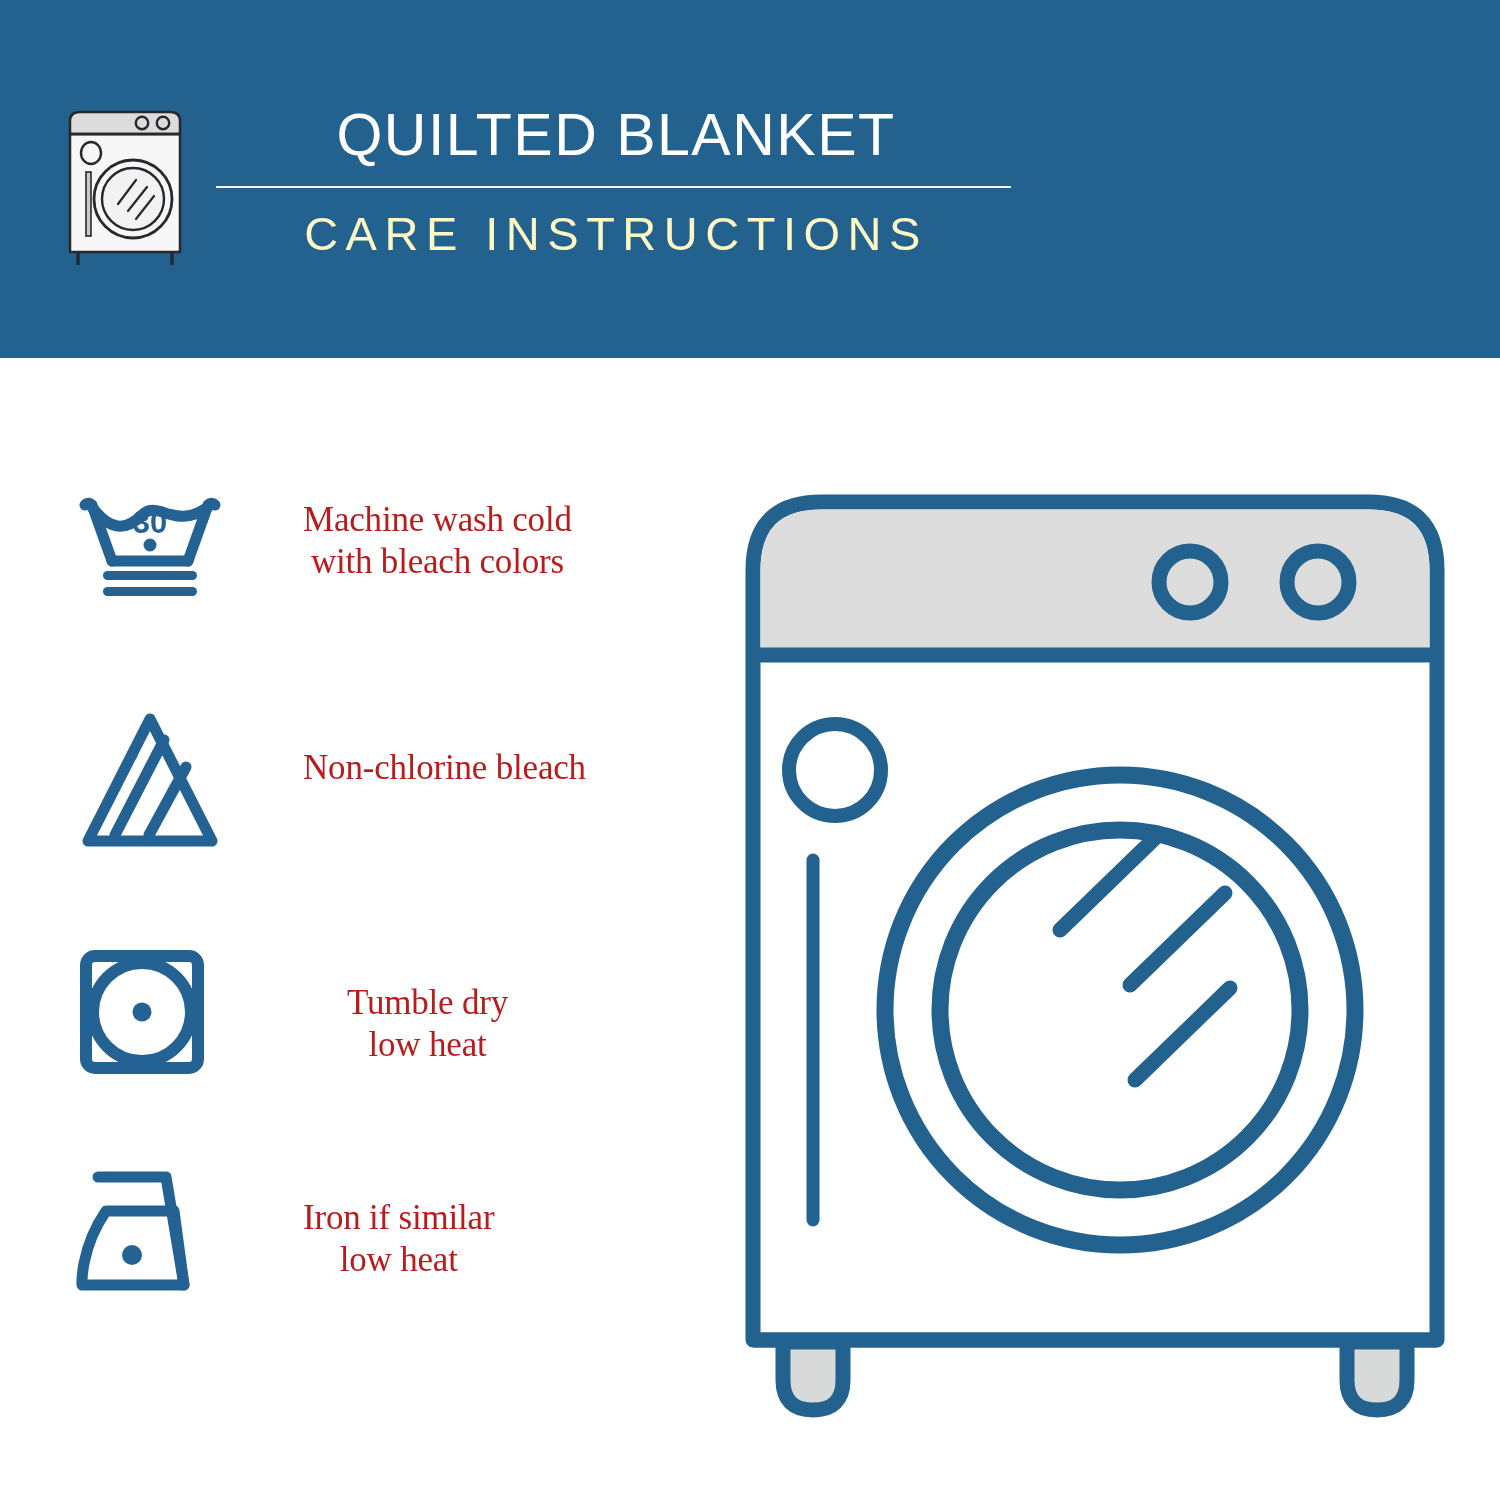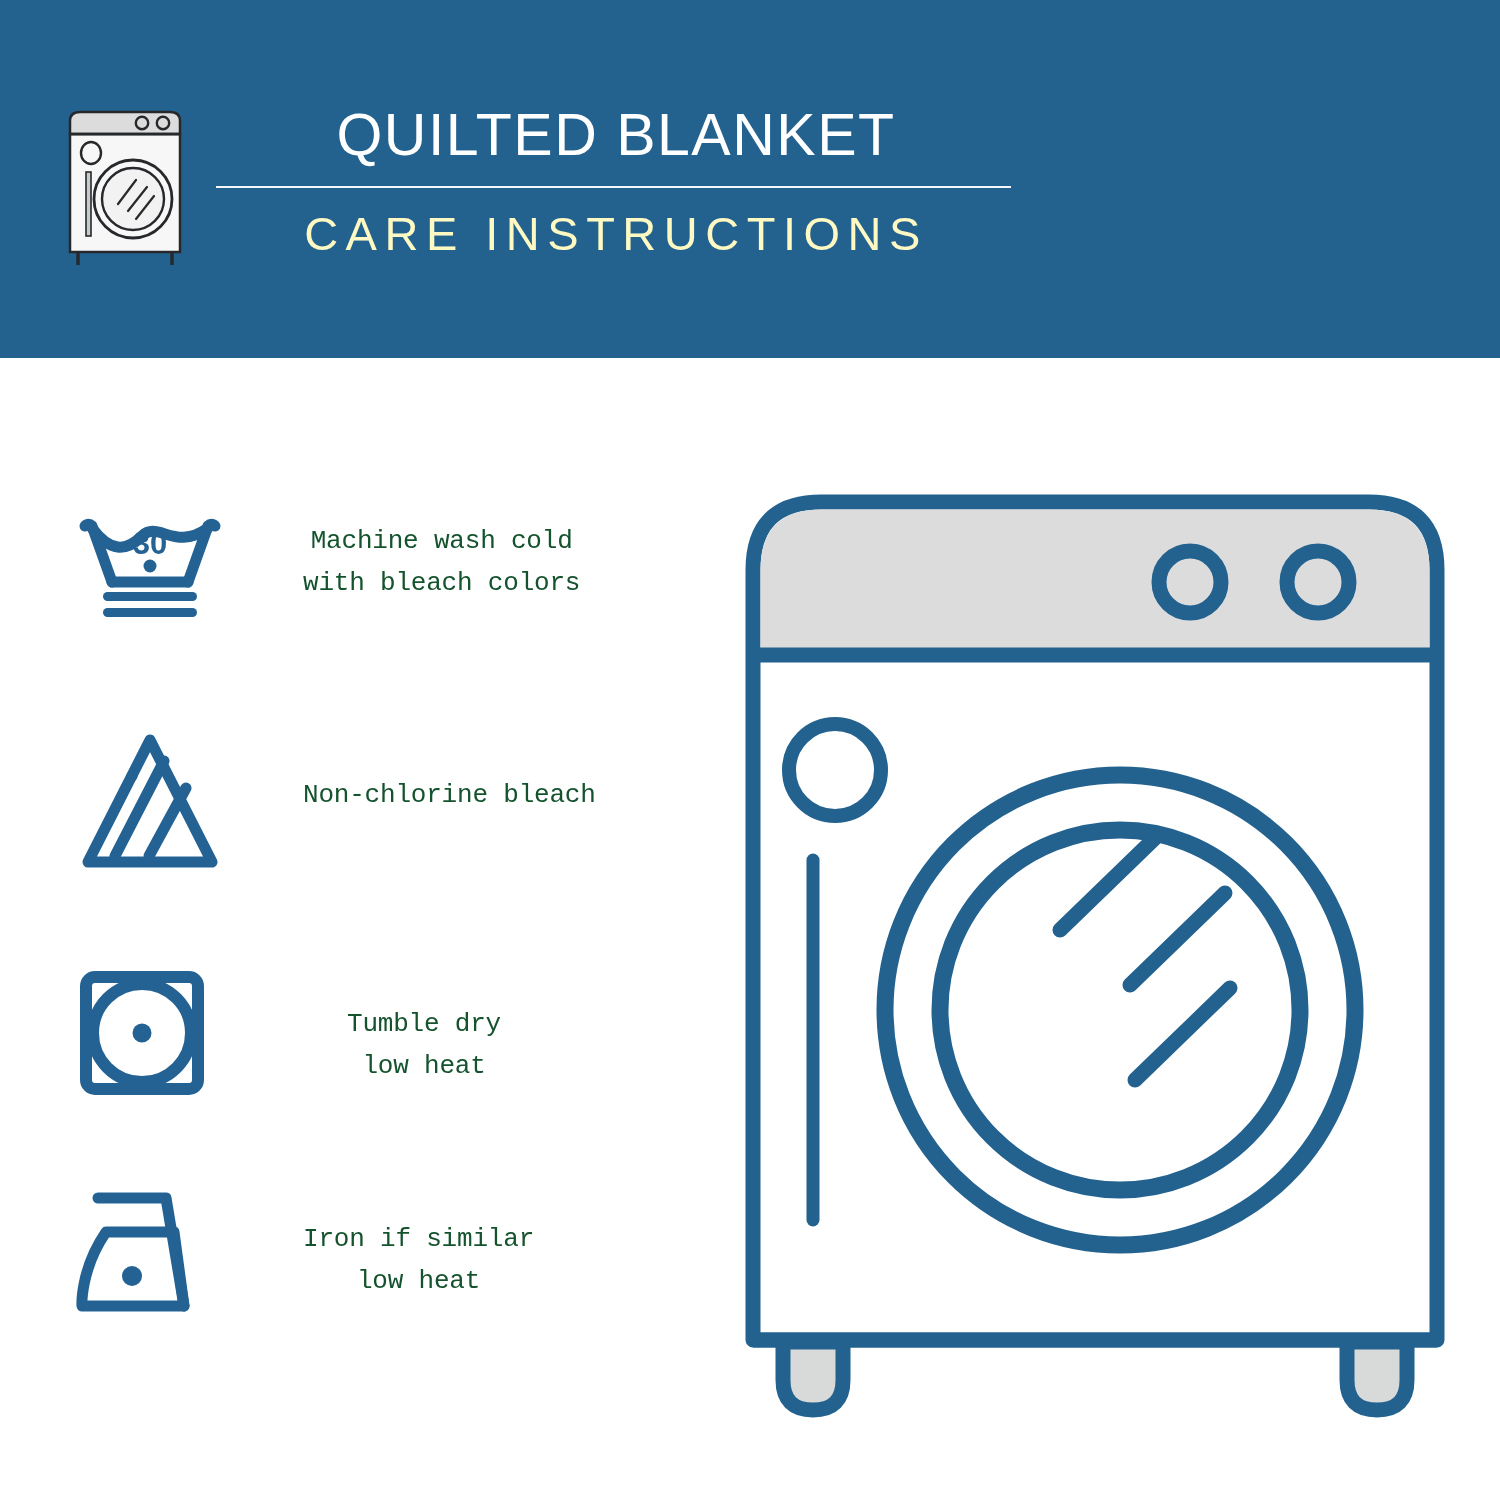--- a/index.html
+++ b/index.html
@@ -66,21 +66,21 @@
     color: #fef9c3;
     font-weight: 400;
     line-height: 68px;
     white-space: nowrap;
   }
 
   
   .care-list {
     position: absolute;
     left: 0;
-    top: 358px;
+    top: 337px;
     width: 720px;
     height: 1142px;
   }
   .care-row {
     position: absolute;
     left: 0;
     width: 700px;
   }
   .care-row.r1 { top: 150px; }
   .care-row.r2 { top: 370px; }
@@ -92,28 +92,28 @@
     left: 70px;
     top: 0;
     width: 160px;
     height: 150px;
   }
   .care-symbol svg { display: block; }
 
   .care-label {
     position: absolute;
     left: 303px;
-    font-family: Liberation Mono, monospace;
-    font-size: 26px;
+    font-family: Liberation Serif, serif;
+    font-size: 35px;
     line-height: 42px;
-    color: #14532d;
+    color: #b91c1c;
     letter-spacing: -0.2px;
   }
   .care-row.r1 .care-label { top: 12px; }
-  .care-row.r2 .care-label { top: 40px; margin-top: 6px; }
+  .care-row.r2 .care-label { top: 40px; }
   .care-row.r3 .care-label { top: 40px; margin-left: 44px; }
   .care-row.r4 .care-label { top: 40px; }
   .care-label .ln { display: block; white-space: nowrap; }
 
   
   .washer-art {
     position: absolute;
     left: 735px;
     top: 480px;
     width: 720px;

